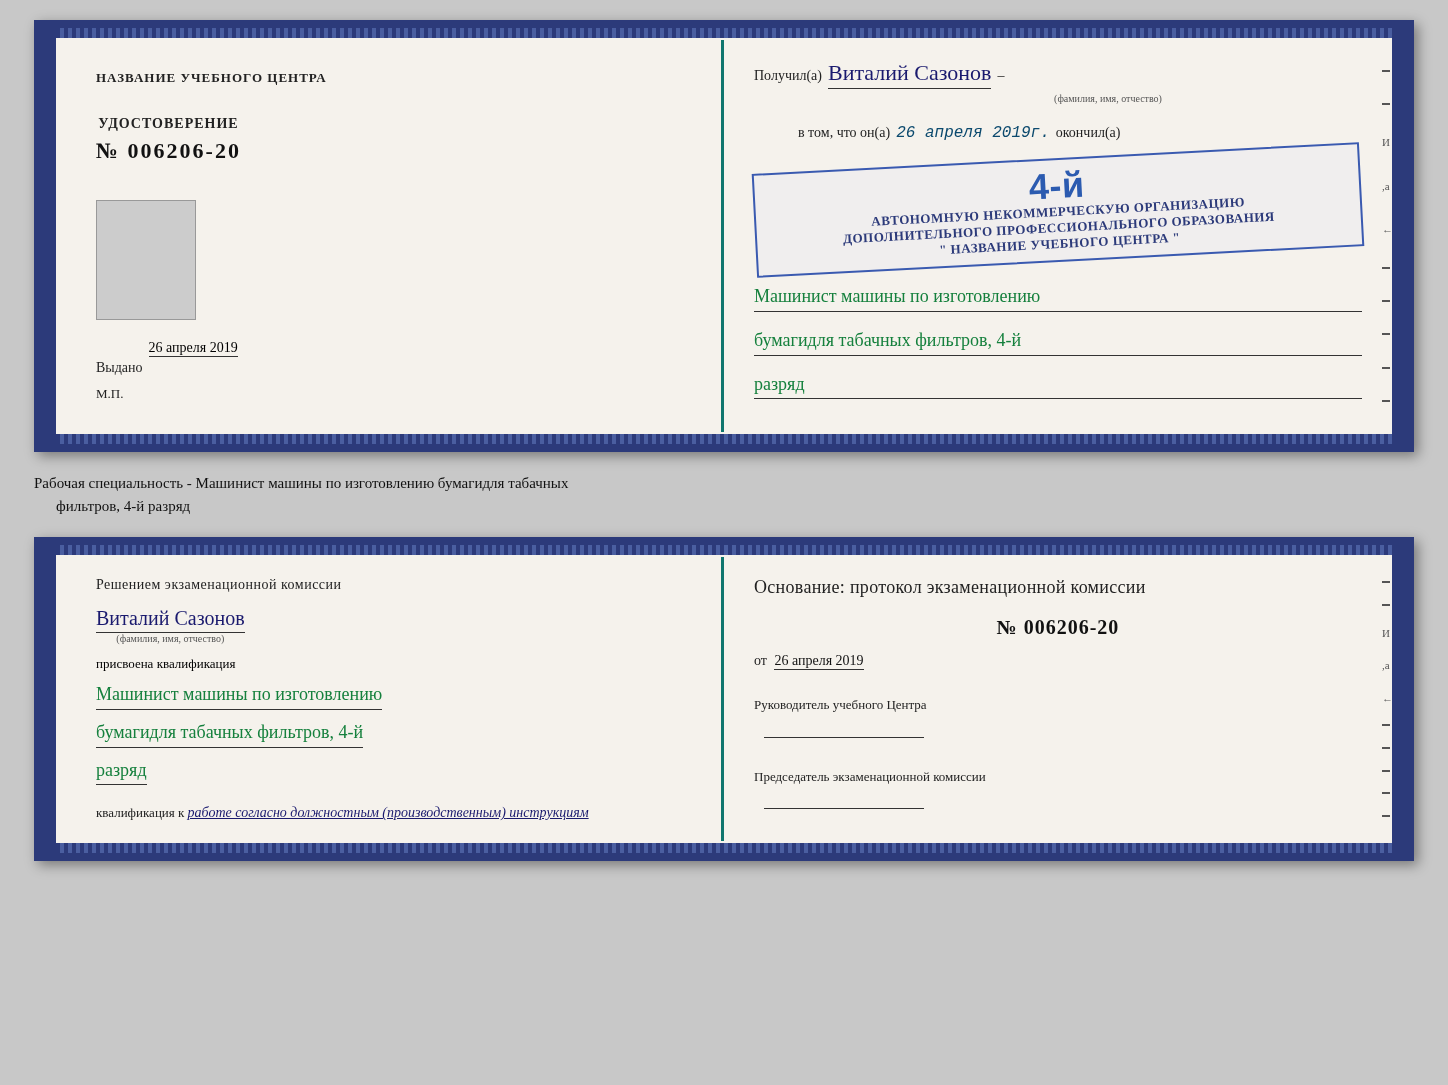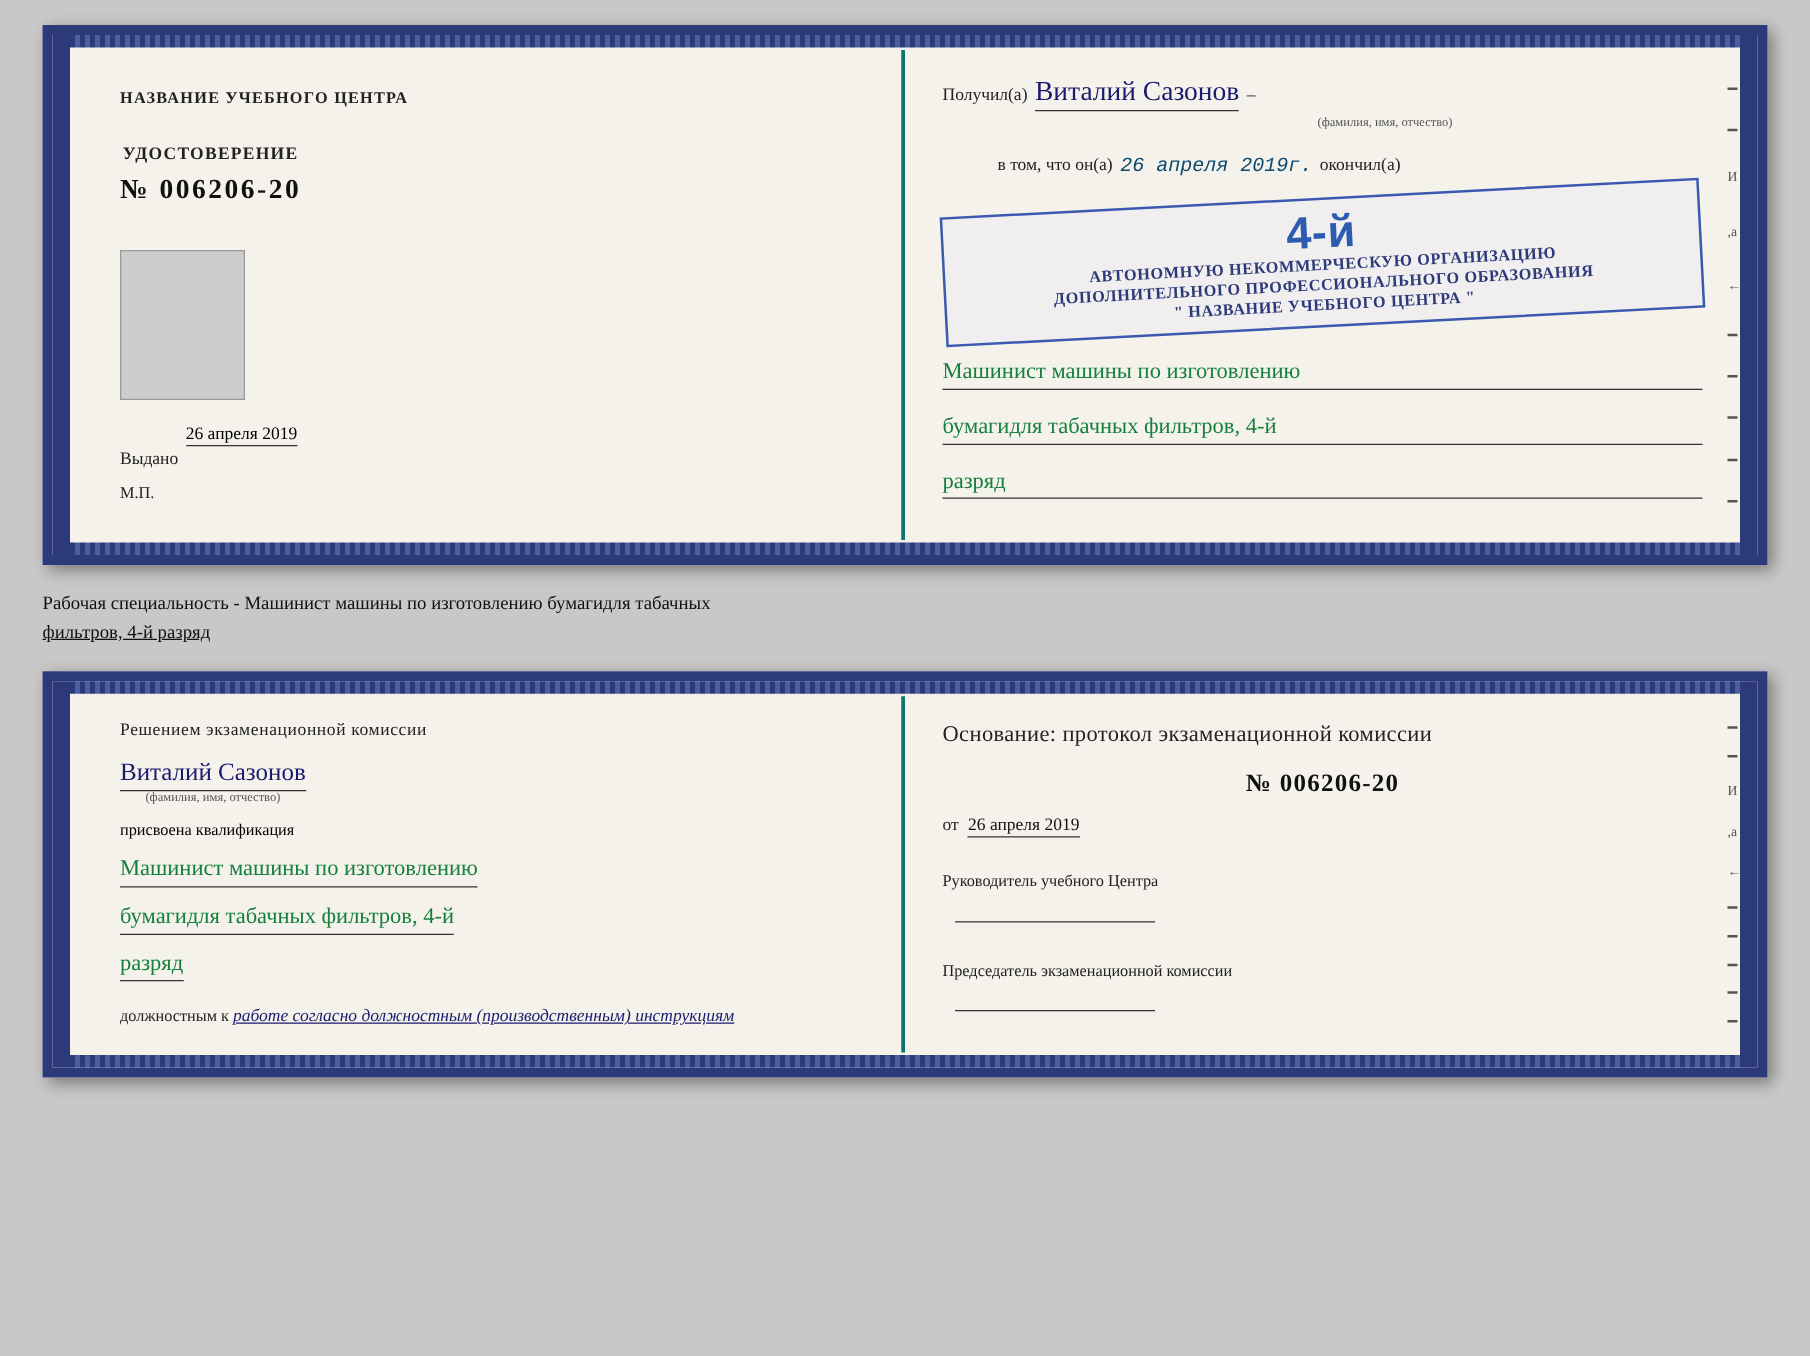--- a/index.html
+++ b/index.html
@@ -233,22 +233,22 @@
     
     .between-label {
       width: 1380px;
       font-size: 15px;
       color: #111;
       padding: 4px 0;
       line-height: 1.5;
     }
 
     .underline-text {
-      text-decoration: underline;
       color: #111;
+      margin-left: 22px;
     }
 
     
     .reshenie-block {
       font-size: 14px;
       color: #222;
       letter-spacing: 0.5px;
       text-align: left;
       margin-bottom: 4px;
     }
@@ -438,21 +438,21 @@
         <div class="small-note">(фамилия, имя, отчество)</div>
       </div>
 
       <div style="font-size:13px; margin-top:8px;">присвоена квалификация</div>
 
       <span class="handwritten-profession">Машинист машины по изготовлению</span>
       <span class="handwritten-profession">бумагидля табачных фильтров, 4-й</span>
       <span class="handwritten-profession">разряд</span>
 
       <div class="dopuskaetsya-block" style="margin-top:auto;">
-        <span style="font-size:13px;">должностным к</span>
+        <span style="font-size:13px;">квалификация к</span>
         <span class="italic-handwritten">работе согласно должностным (производственным) инструкциям</span>
       </div>
     </div>
 
     <div class="doc-right bottom-right">
       <div class="osnovaniye-block">Основание: протокол экзаменационной  комиссии</div>
 
       <div class="protokol-number">№  006206-20</div>
 
       <div class="ot-date">

